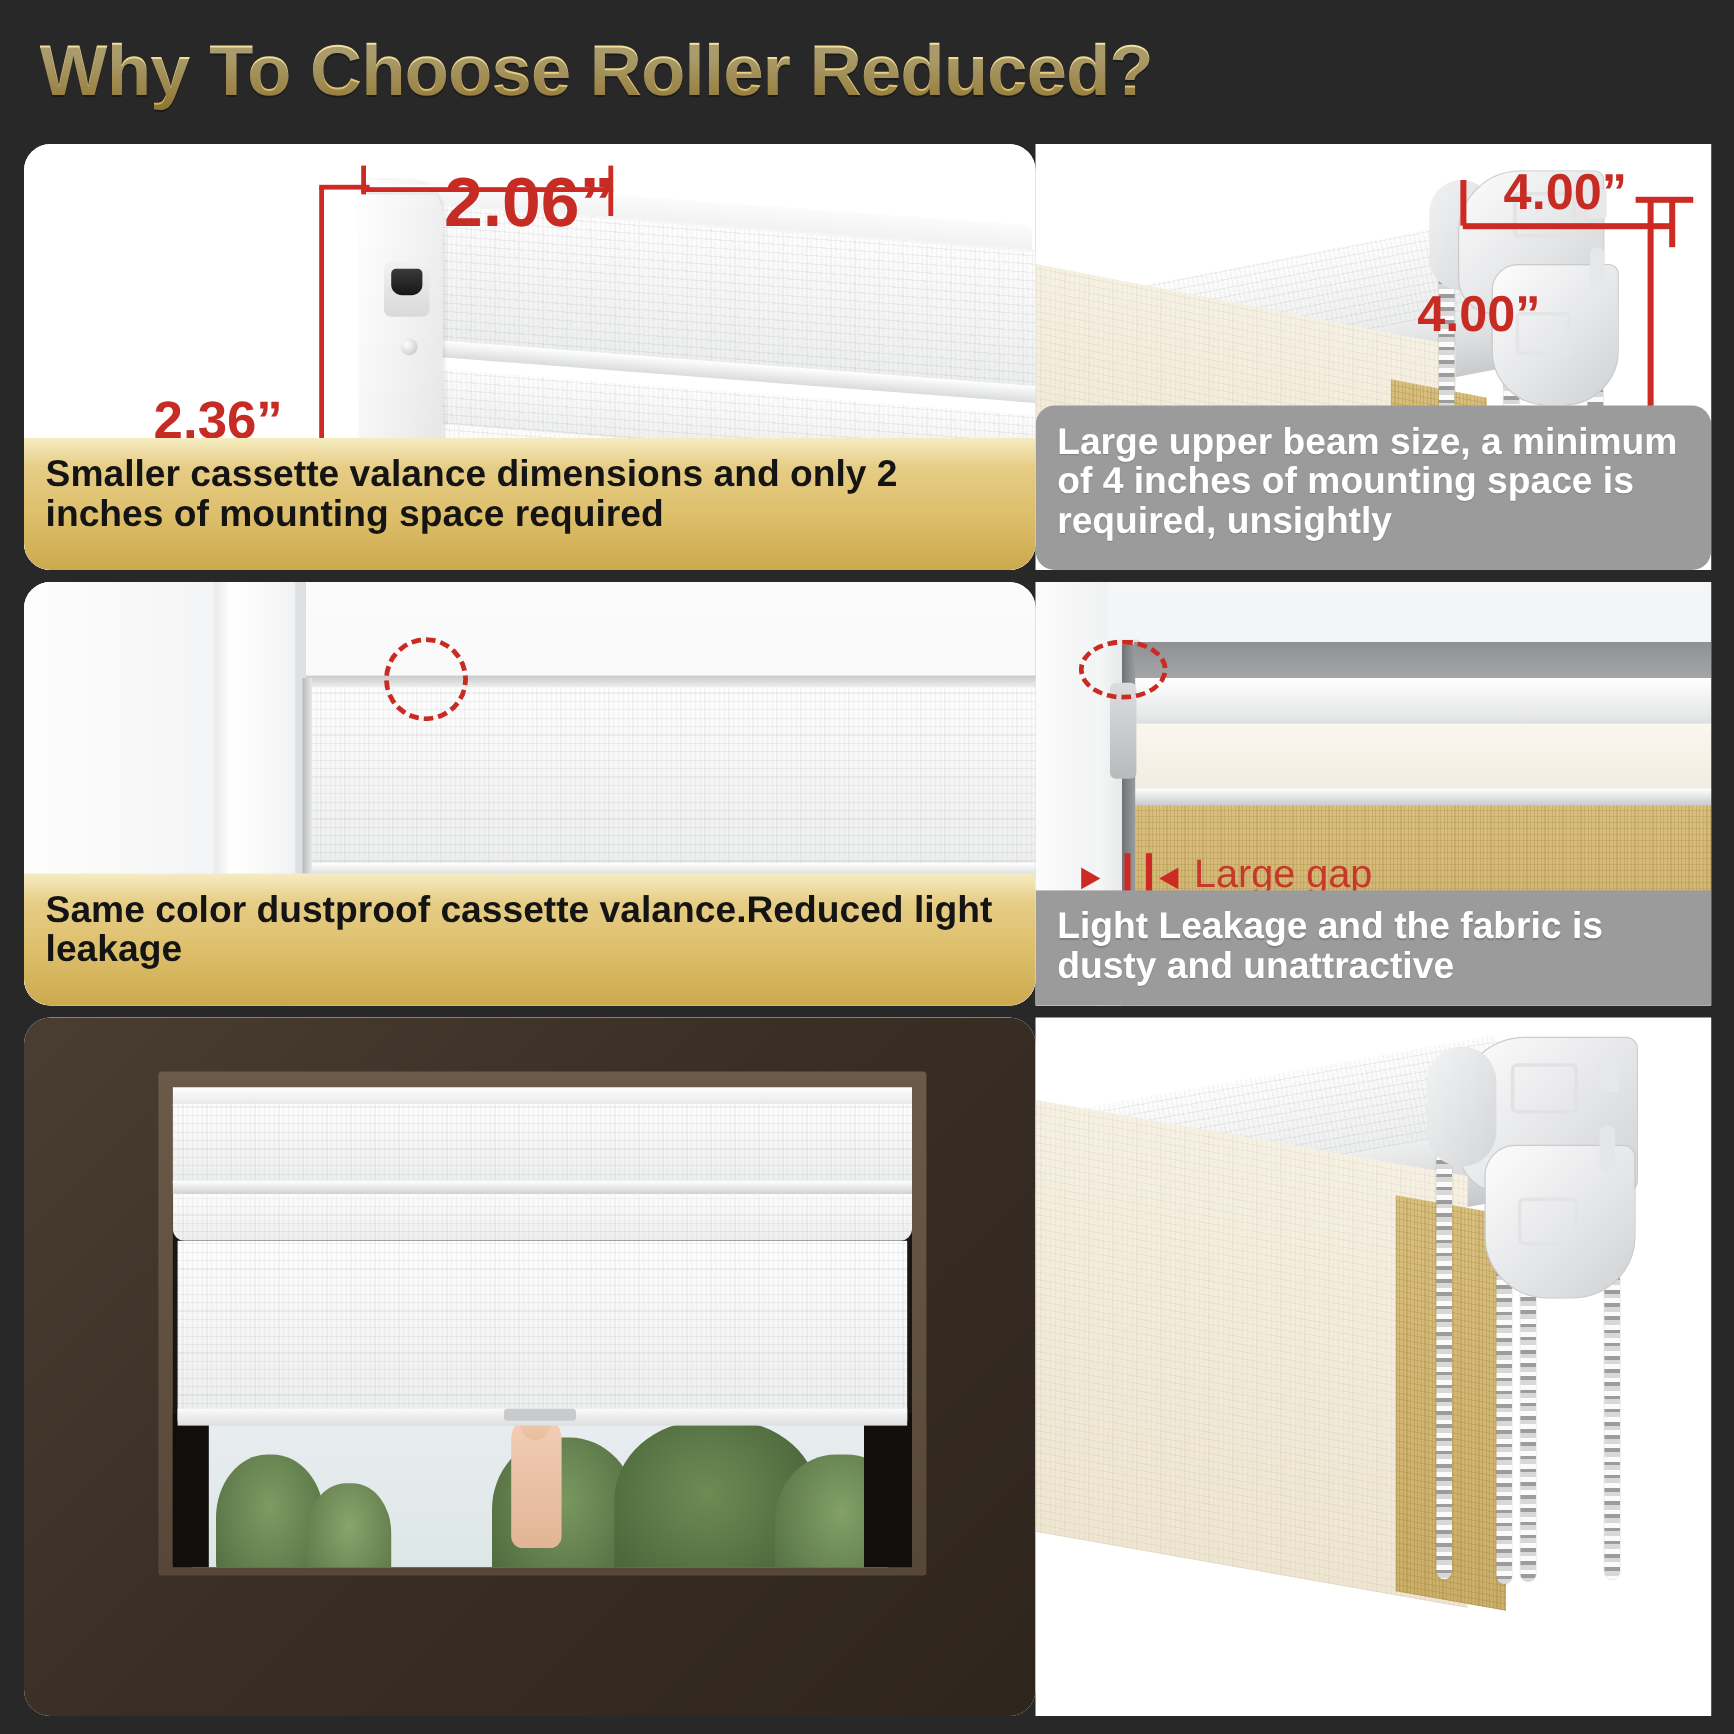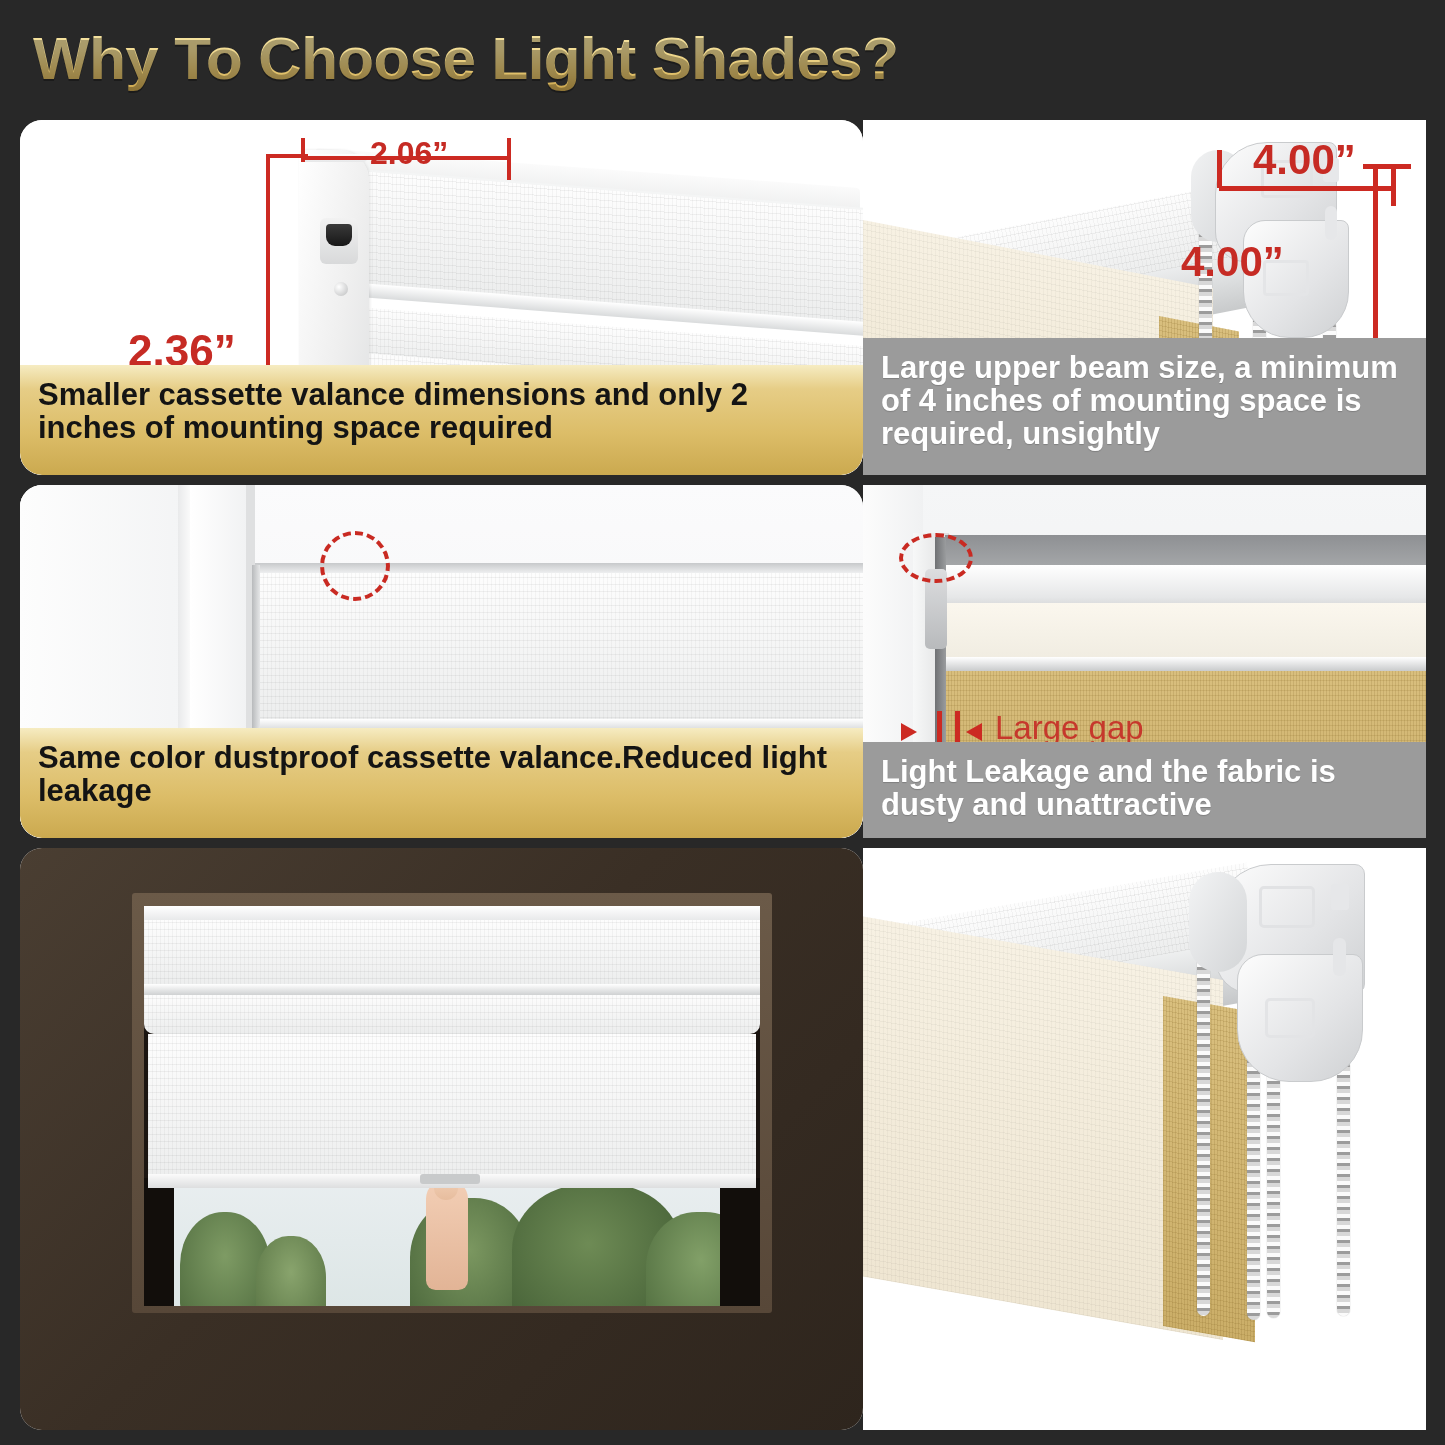--- a/index.html
+++ b/index.html
@@ -47,21 +47,21 @@
   .cap.gold{
     background:linear-gradient(180deg,#f6ecc2 0%,#e6cd86 22%,#dcbd68 62%,#cba94f 100%);
     color:#141414;
     border-bottom-left-radius:22px; border-bottom-right-radius:22px;
   }
   .cap.gray{
     background:#9b9b9b; color:#fff;
     text-shadow:0 1px 1px rgba(0,0,0,.18);
   }
   .cap.tall{ height:110px; }
-  .cap.tall3{ height:137px; }
+  .cap.tall3{ height:137px;border-radius:16px; }
   .cap.tall2{ height:96px; }
 
   
   .red{ color:#c62b24; font-weight:bold; position:absolute; z-index:30; white-space:nowrap;}
   .rline{ position:absolute; background:#cc2a22; z-index:29; }
   .rtick{ position:absolute; background:#cc2a22; z-index:29; }
   .arrowL,.arrowR{ position:absolute; width:0; height:0; z-index:30; }
   .arrowR{ border-top:9px solid transparent; border-bottom:9px solid transparent; border-left:16px solid #cc2a22; }
   .arrowL{ border-top:9px solid transparent; border-bottom:9px solid transparent; border-right:16px solid #cc2a22; }
   .dashcirc{ position:absolute; border:4px dashed #c92a22; border-radius:50%; z-index:30; }
@@ -94,21 +94,21 @@
   }
   .bracket{
     position:absolute; background:linear-gradient(135deg,#fdfdfd,#e3e4e6 60%,#cfd1d3);
     border:1px solid #c9cbcd; z-index:14;
   }
 </style>
 </head>
 <body>
 
 <div class="title-bar">
-  <div class="title">Why To Choose Light Shades?</div>
+  <div class="title">Why To Choose Roller Reduced?</div>
 </div>
 
 <div class="grid">
 
   <div class="panel good col-l row1">
     <div class="pic" style="background:#fff;">
 
       <div style="position:absolute;left:295px;top:28px;width:545px;height:36px;background:linear-gradient(180deg,#fbfbfb,#e9eaea);transform:skewY(4.2deg);transform-origin:left top;border-radius:4px;"></div>
       <div class="shadefab" style="position:absolute;left:300px;top:46px;width:545px;height:118px;transform:skewY(4.4deg);transform-origin:left top;border-top:2px solid #f4f5f5;"></div>
       <div style="position:absolute;left:300px;top:160px;width:548px;height:14px;background:linear-gradient(180deg,#ffffff,#d9dbdc);transform:skewY(4.4deg);transform-origin:left top;"></div>
@@ -120,21 +120,21 @@
       <div style="position:absolute;left:300px;top:98px;width:38px;height:46px;background:linear-gradient(180deg,#f2f2f2,#d8d9da);border-radius:6px;z-index:9;"></div>
       <div style="position:absolute;left:306px;top:104px;width:26px;height:22px;background:linear-gradient(180deg,#3a3a3a,#171717);border-radius:4px 4px 9px 9px;z-index:10;"></div>
       <div style="position:absolute;left:314px;top:162px;width:14px;height:14px;border-radius:50%;background:radial-gradient(circle at 35% 35%,#fff,#bcbdbe);z-index:10;"></div>
       <div style="position:absolute;left:302px;top:272px;width:36px;height:40px;background:linear-gradient(180deg,#f4f4f4,#dcdddd);border-radius:8px;z-index:10;"></div>
       <div style="position:absolute;left:312px;top:280px;width:15px;height:13px;background:#cfd0d1;border-radius:2px;z-index:11;"></div>
       <div style="position:absolute;left:281px;top:34px;width:66px;height:8px;background:linear-gradient(180deg,#fff,#e6e7e8);border-radius:4px;z-index:11;"></div>
 
       <div class="rline" style="left:281px;top:36px;width:210px;height:4px;"></div>
       <div class="rtick" style="left:281px;top:18px;width:4px;height:24px;"></div>
       <div class="rtick" style="left:487px;top:18px;width:4px;height:42px;"></div>
-      <div class="red" style="left:350px;top:15px;font-size:32px;">2.06”</div>
+      <div class="red" style="left:350px;top:15px;font-size:58px;">2.06”</div>
 
       <div class="rline" style="left:246px;top:36px;width:4px;height:296px;"></div>
       <div class="rtick" style="left:246px;top:34px;width:42px;height:4px;"></div>
       <div class="rtick" style="left:246px;top:328px;width:42px;height:4px;"></div>
       <div class="red" style="left:108px;top:206px;font-size:44px;">2.36”</div>
     </div>
     <div class="cap gold tall">Smaller cassette valance dimensions and only 2 inches of mounting space required</div>
   </div>
 
   <div class="panel bad col-r row1">

